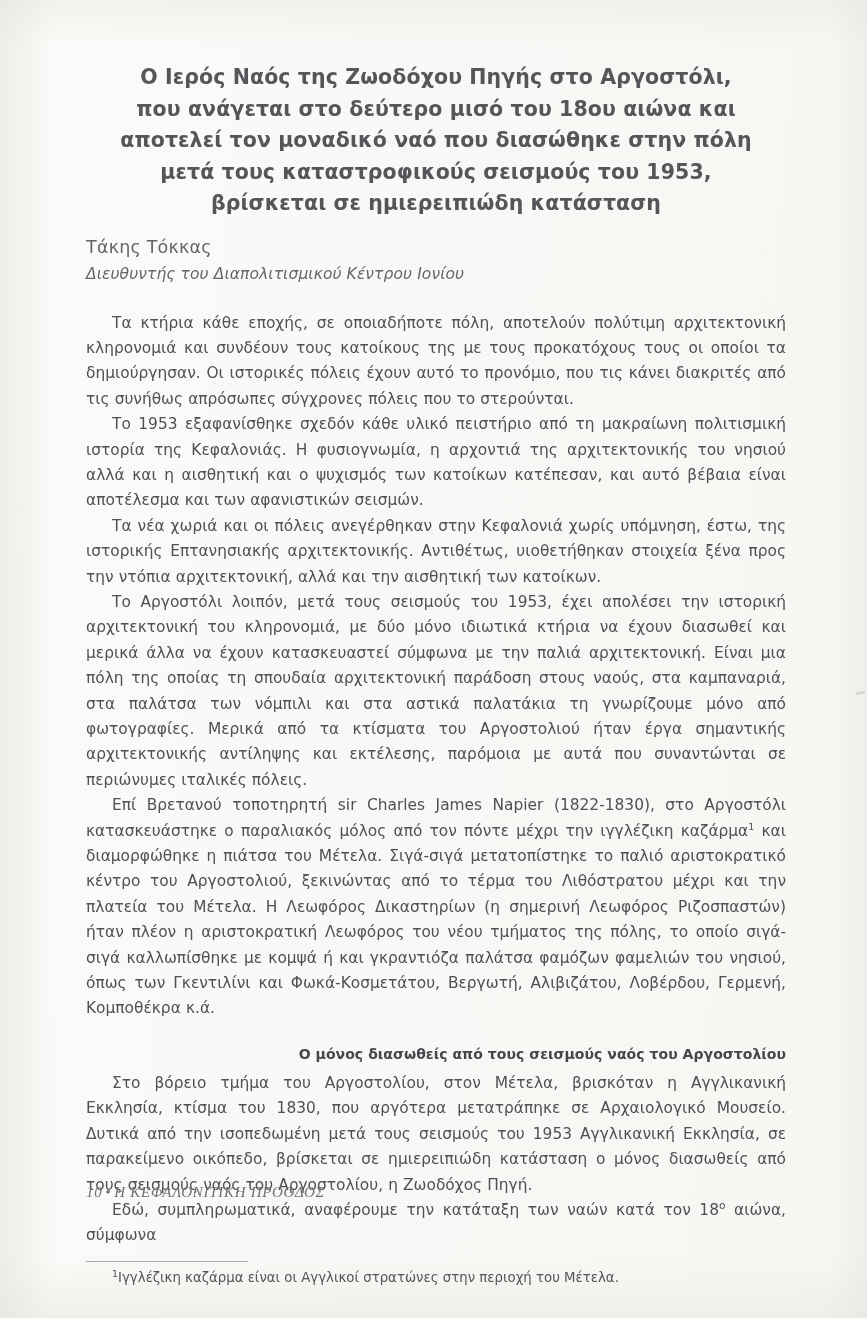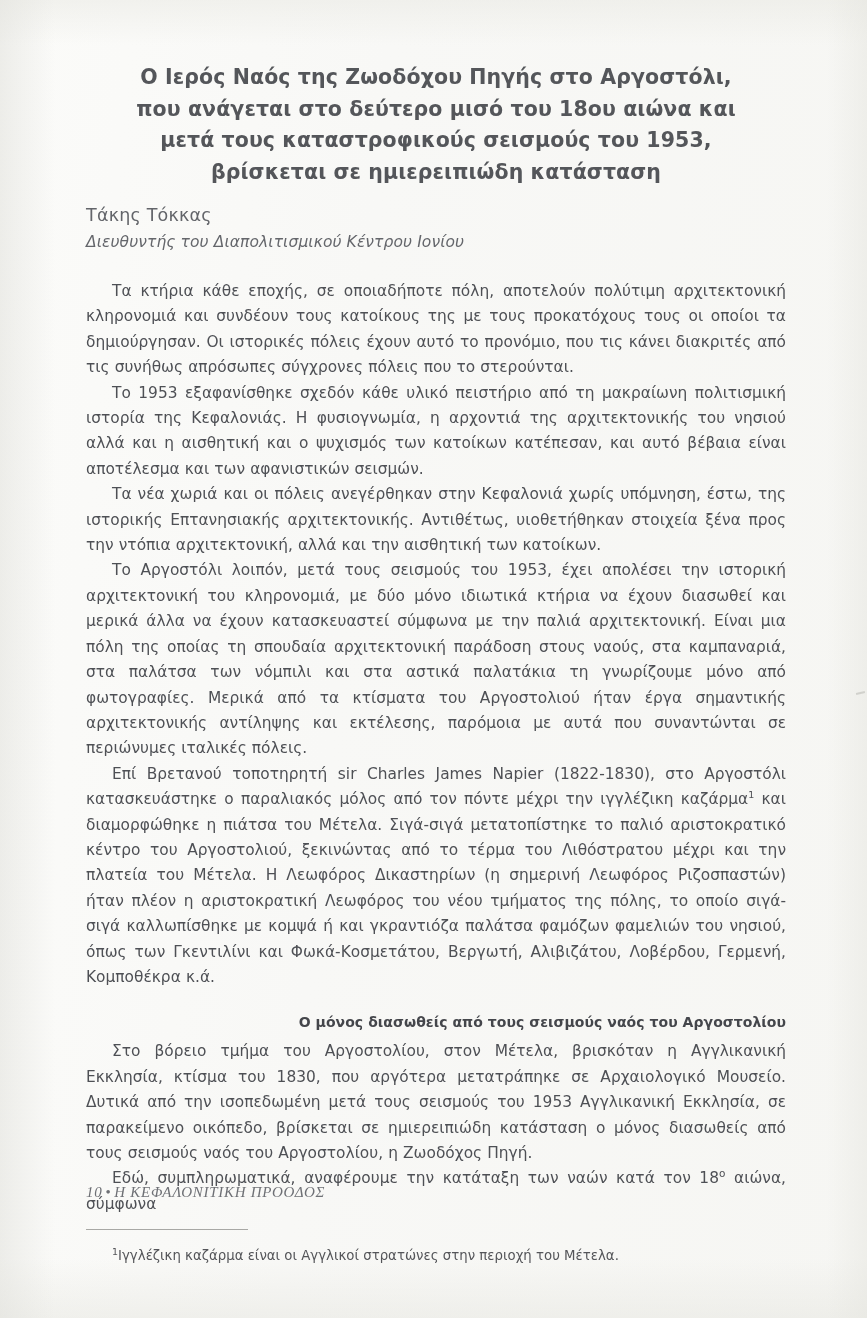--- a/index.html
+++ b/index.html
@@ -103,21 +103,21 @@
 
   
   .footnote-rule {
     margin-top: 12px;
     width: 162px;
     height: 1px;
     background: #9a9a96;
     opacity: 0.85;
   }
   .footnote {
-    margin-top: 16px;
+    margin-top: 6px;
     font-size: 13.3px;
     line-height: 20px;
     color: #545559;
     text-indent: 26px;
     letter-spacing: 0.01px;
   }
   .footnote sup {
     font-size: 9.5px;
     vertical-align: super;
     line-height: 0;
@@ -166,20 +166,21 @@
 <div class="page">
 
   <div class="scan-tint"></div>
   <div class="edge-mark"></div>
 
   <div class="content">
 
     <div class="title-block">
       <div class="title-line">Ο Ιερός Ναός της Ζωοδόχου Πηγής στο Αργοστόλι,</div>
       <div class="title-line">που ανάγεται στο δεύτερο μισό του 18ου αιώνα και</div>
+      <div class="title-line">αποτελεί τον μοναδικό ναό που διασώθηκε στην πόλη</div>
       <div class="title-line">μετά τους καταστροφικούς σεισμούς του 1953,</div>
       <div class="title-line">βρίσκεται σε ημιερειπιώδη κατάσταση</div>
     </div>
 
     <div class="author-block">
       <div class="author-name">Τάκης Τόκκας</div>
       <div class="author-role">Διευθυντής του Διαπολιτισμικού Κέντρου Ιονίου</div>
     </div>
 
     <div class="body-block">

